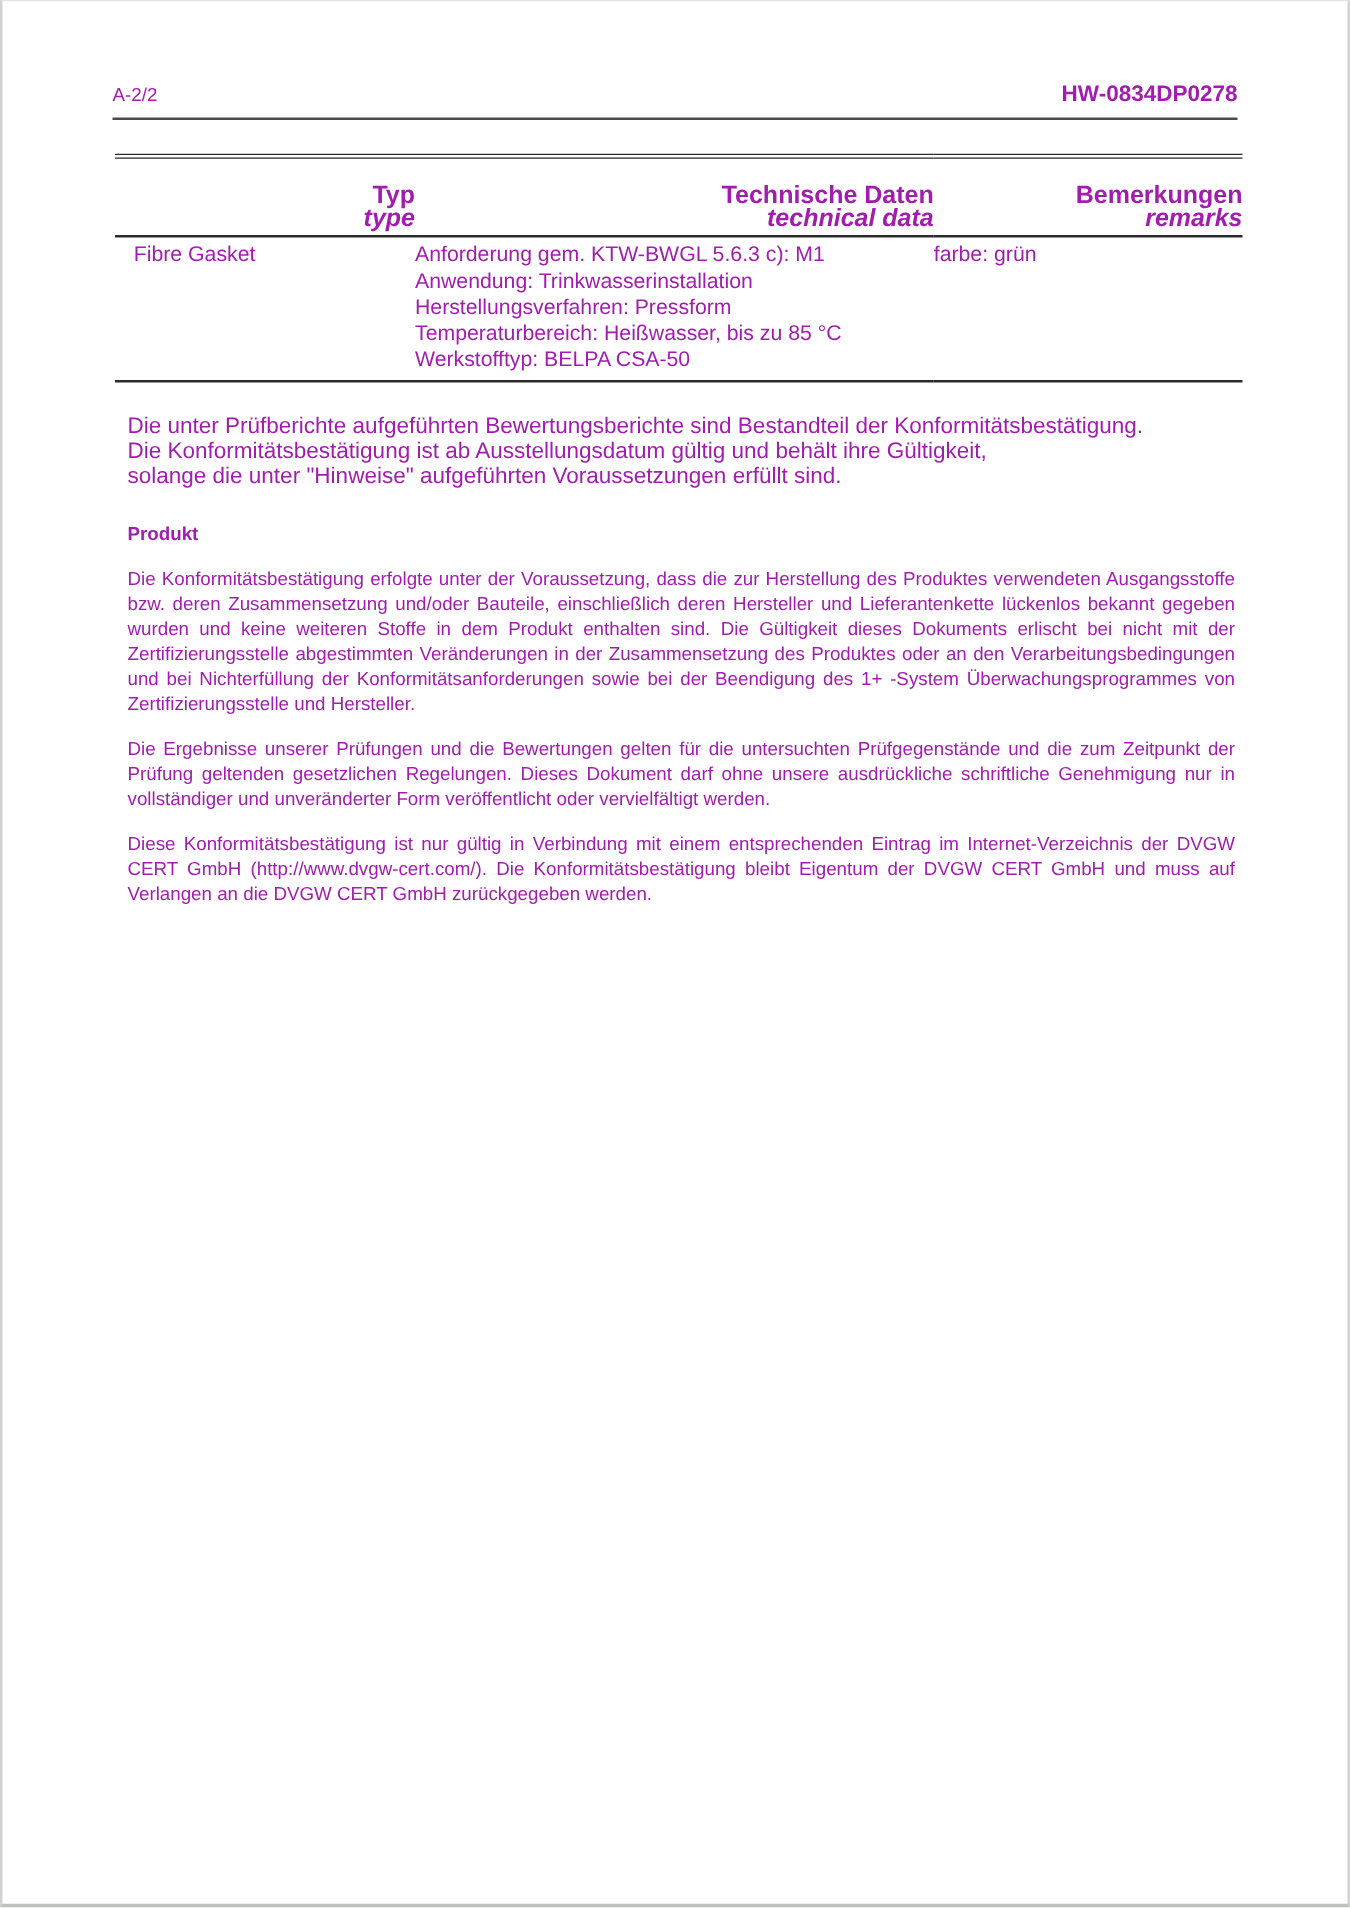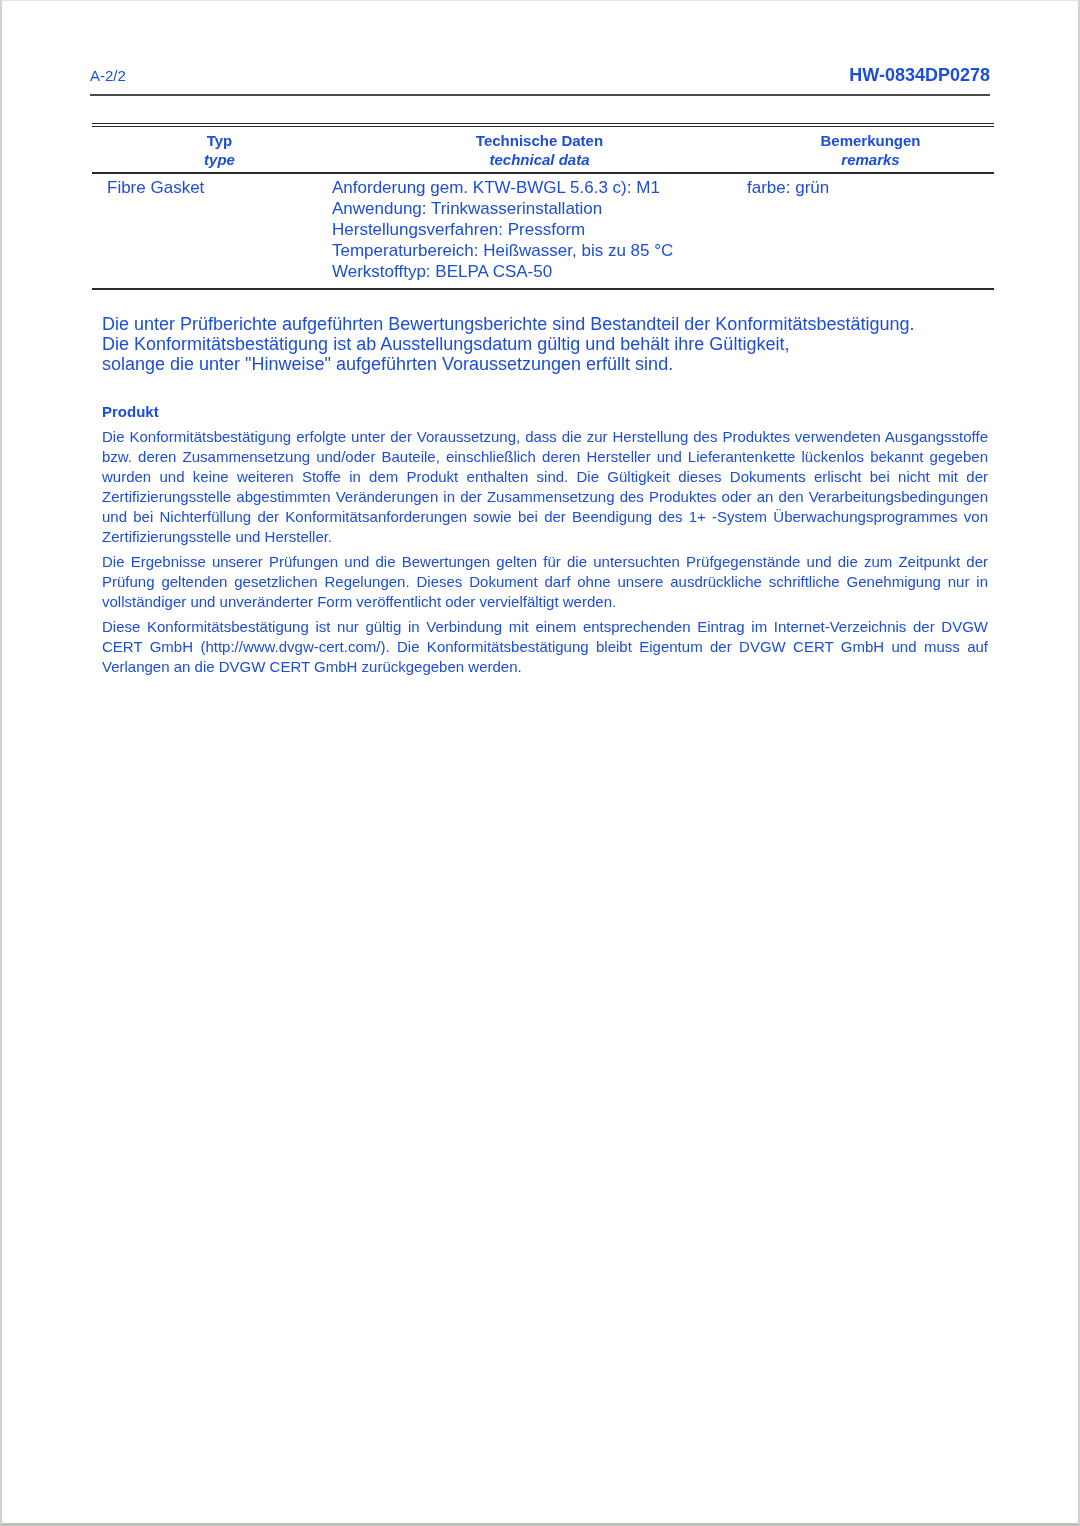--- a/index.html
+++ b/index.html
@@ -7,21 +7,21 @@
   .page {
     position: relative;
     width: 1080px;
     height: 1526px;
     background: #ffffff;
     border-left: 2px solid #d2d2d2;
     border-right: 2px solid #d2d2d2;
     border-top: 1px solid #e4e4e4;
     border-bottom: 3px solid #bcc2bc;
     font-family: "Liberation Sans", sans-serif;
-    color: #1d4ed8;
+    color: #a21caf;
     overflow: hidden;
   }
   .header-row {
     display: flex;
     justify-content: space-between;
     align-items: baseline;
     padding: 64px 88px 0 88px;
   }
   .page-code { font-size: 15px; }
   .doc-number { font-size: 18px; font-weight: bold; }
@@ -33,25 +33,25 @@
   }
   .spec-table {
     margin: 27px 0 0 90px;
     width: 902px;
     border-collapse: collapse;
     border-top: 4px double #2b2b2b;
     border-bottom: 2px solid #2b2b2b;
   }
   .spec-table thead tr { border-bottom: 2px solid #2b2b2b; }
   .spec-table th {
-    text-align: center;
+    text-align: right;
     vertical-align: top;
-    font-size: 15px;
+    font-size: 20px;
     line-height: 19px;
-    padding: 4px 0 3px 0;
+    padding: 20px 0 3px 0;
   }
   .spec-table td {
     vertical-align: top;
     font-size: 17px;
     line-height: 21px;
     padding: 3px 0 6px 0;
   }
   .spec-table .col-typ   { width: 240px; padding-left: 15px; }
   .spec-table .col-tech  { width: 415px; }
   .spec-table .col-bem   { width: 247px; }
@@ -65,21 +65,21 @@
     line-height: 20px;
     white-space: pre-line;
   }
   .hinweise-heading {
     margin: 28px 0 0 0;
     font-size: 15px;
     font-weight: bold;
     line-height: 20px;
   }
   .para {
-    margin: 5px 0 0 0;
+    margin: 16px 0 0 0;
     font-size: 15px;
     line-height: 20px;
     text-align: justify;
   }
 </style>
 </head>
 <body>
 
 <div class="page">
 

